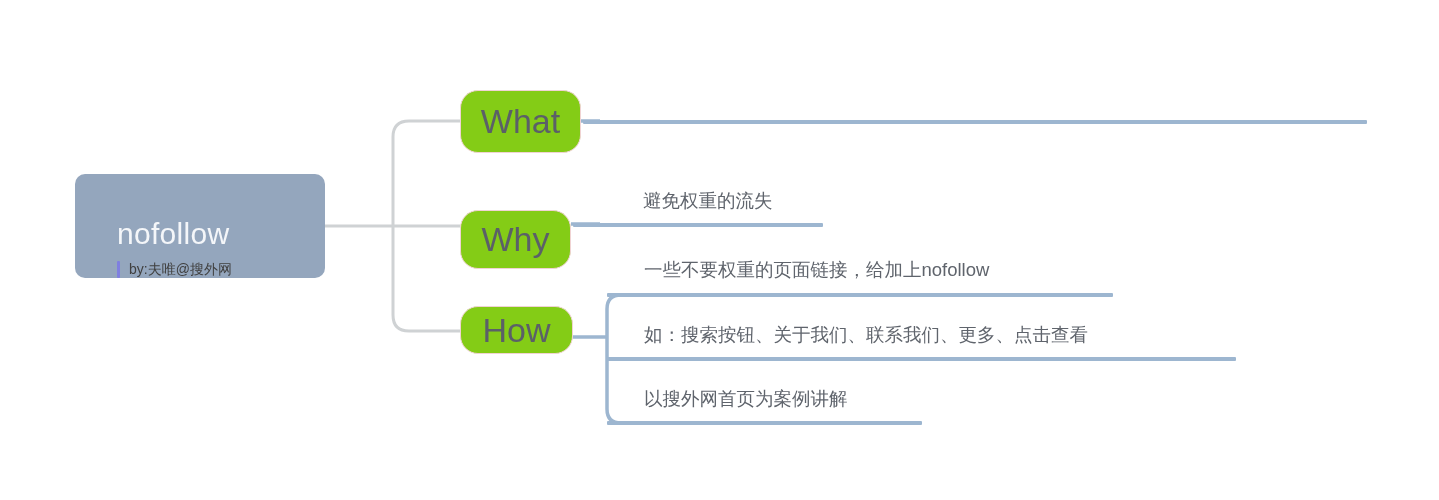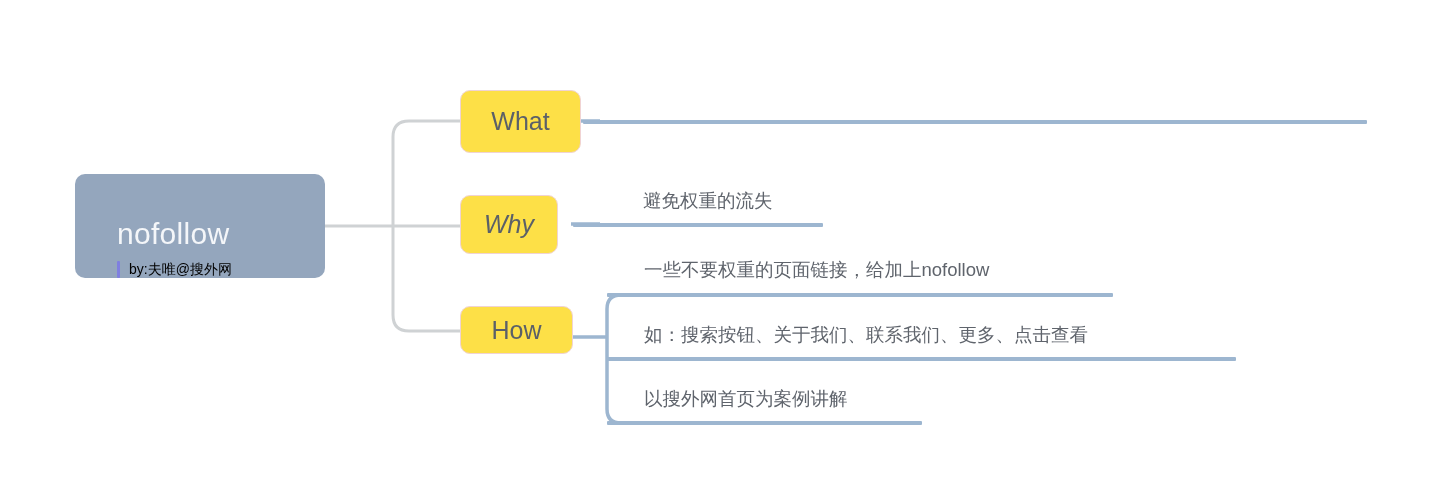--- a/index.html
+++ b/index.html
@@ -54,41 +54,41 @@
     margin-top: 8px;
   }
   .root-accent-bar {
     width: 3px;
     height: 17px;
     background: #7f7fe0;
     border-radius: 1px;
     margin-right: 9px;
   }
   .root-sub {
-    color: #000000;
+    color: #404040;
     font-size: 14px;
     line-height: 18px;
   }
 
   
   .branch-node {
     position: absolute;
-    background: #fde047;
+    background: #84cc16;
     border: 1.4px solid #f0d3d3;
-    border-radius: 10px;
+    border-radius: 18px;
     box-sizing: border-box;
     display: flex;
     align-items: center;
     justify-content: center;
     color: #5b6068;
-    font-size: 25px;
+    font-size: 34px;
     font-weight: 400;
   }
   .node-what { left: 460px; top: 90px;  width: 121px; height: 63px; }
-  .node-why  { left: 460px; top: 195px; width: 98px; height: 59px; font-style: italic; }
+  .node-why  { left: 460px; top: 210px; width: 111px; height: 59px; }
   .node-how  { left: 460px; top: 306px; width: 113px; height: 48px; }
 
   
   .leaf {
     position: absolute;
     color: #5f646c;
     font-size: 18.5px;
     line-height: 26px;
     white-space: nowrap;
   }

